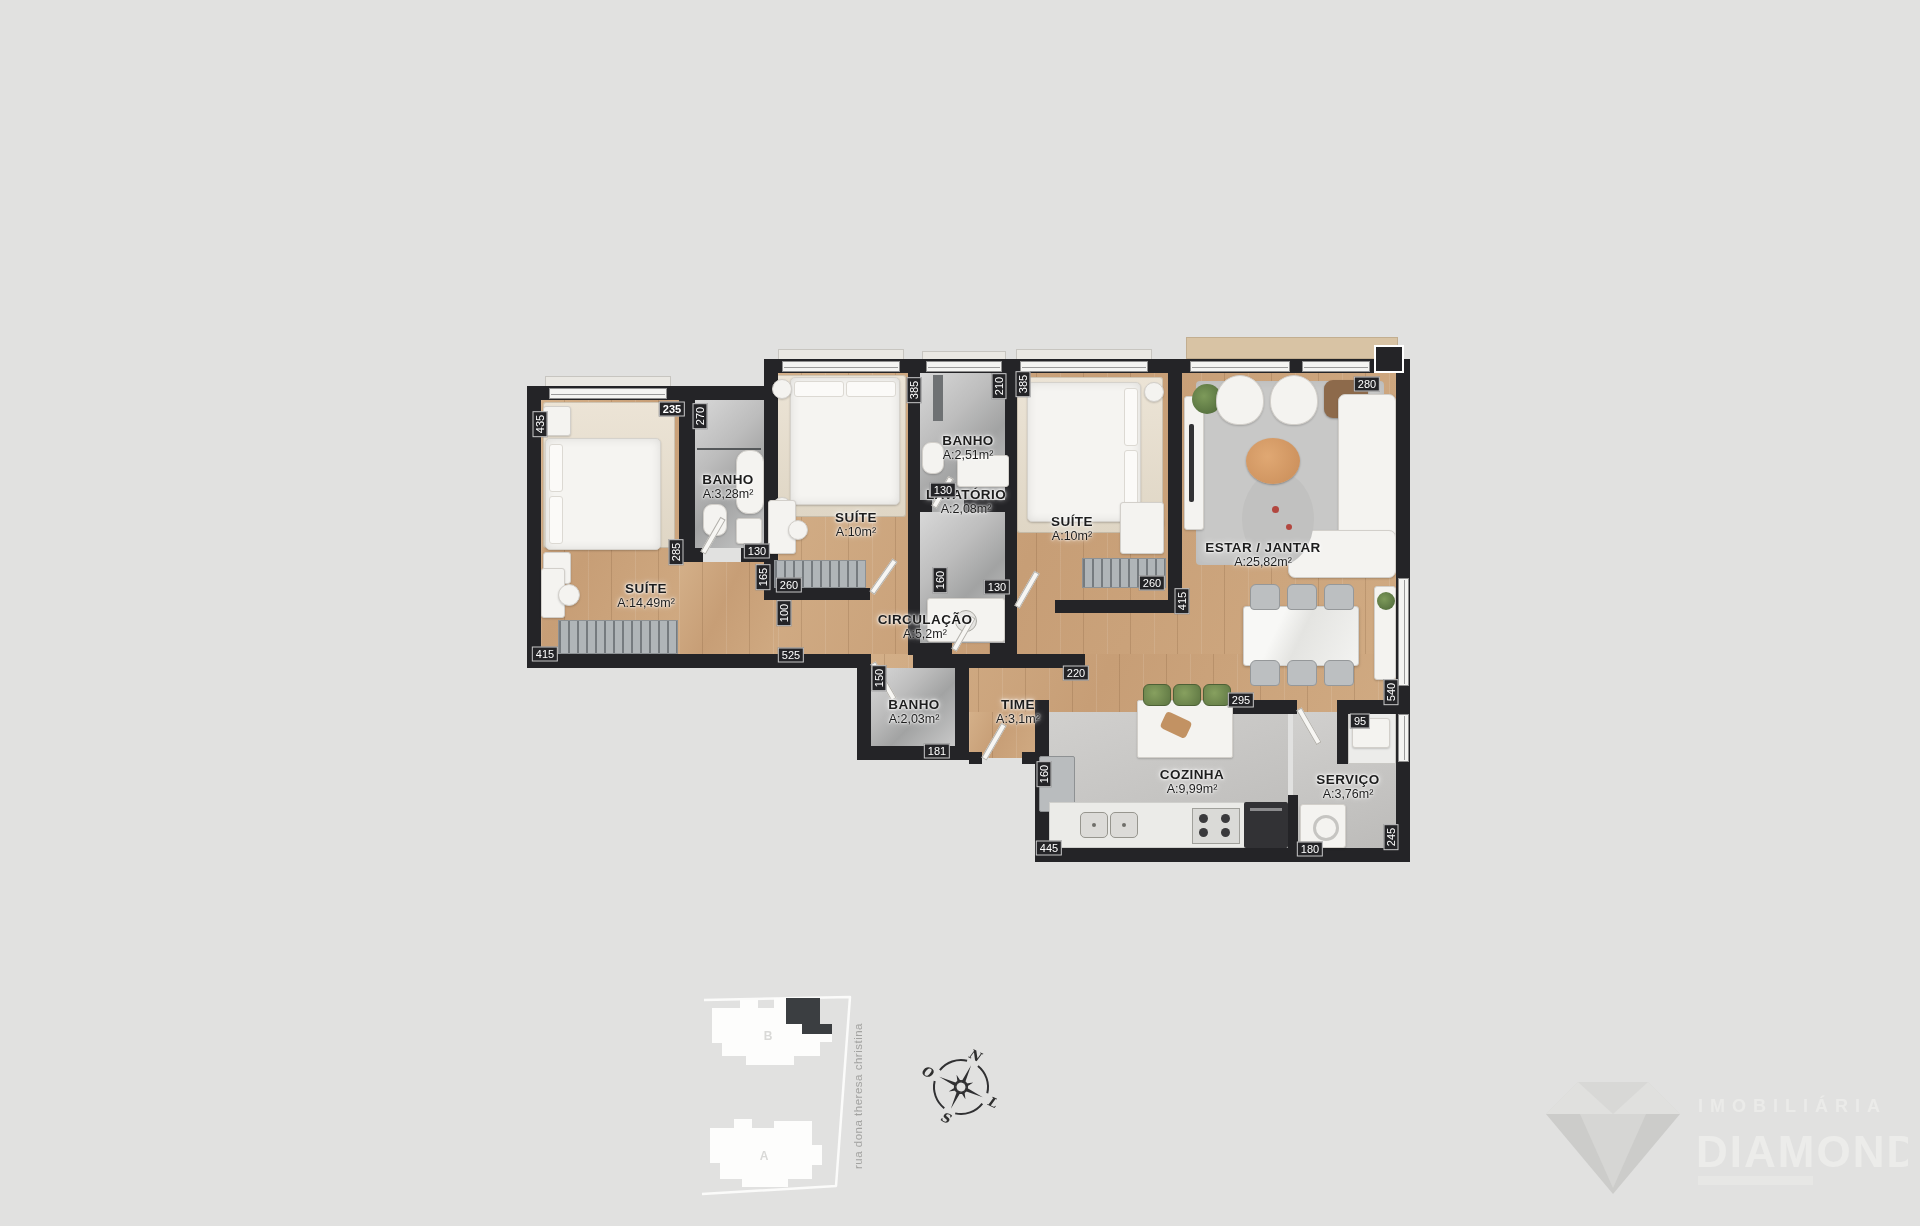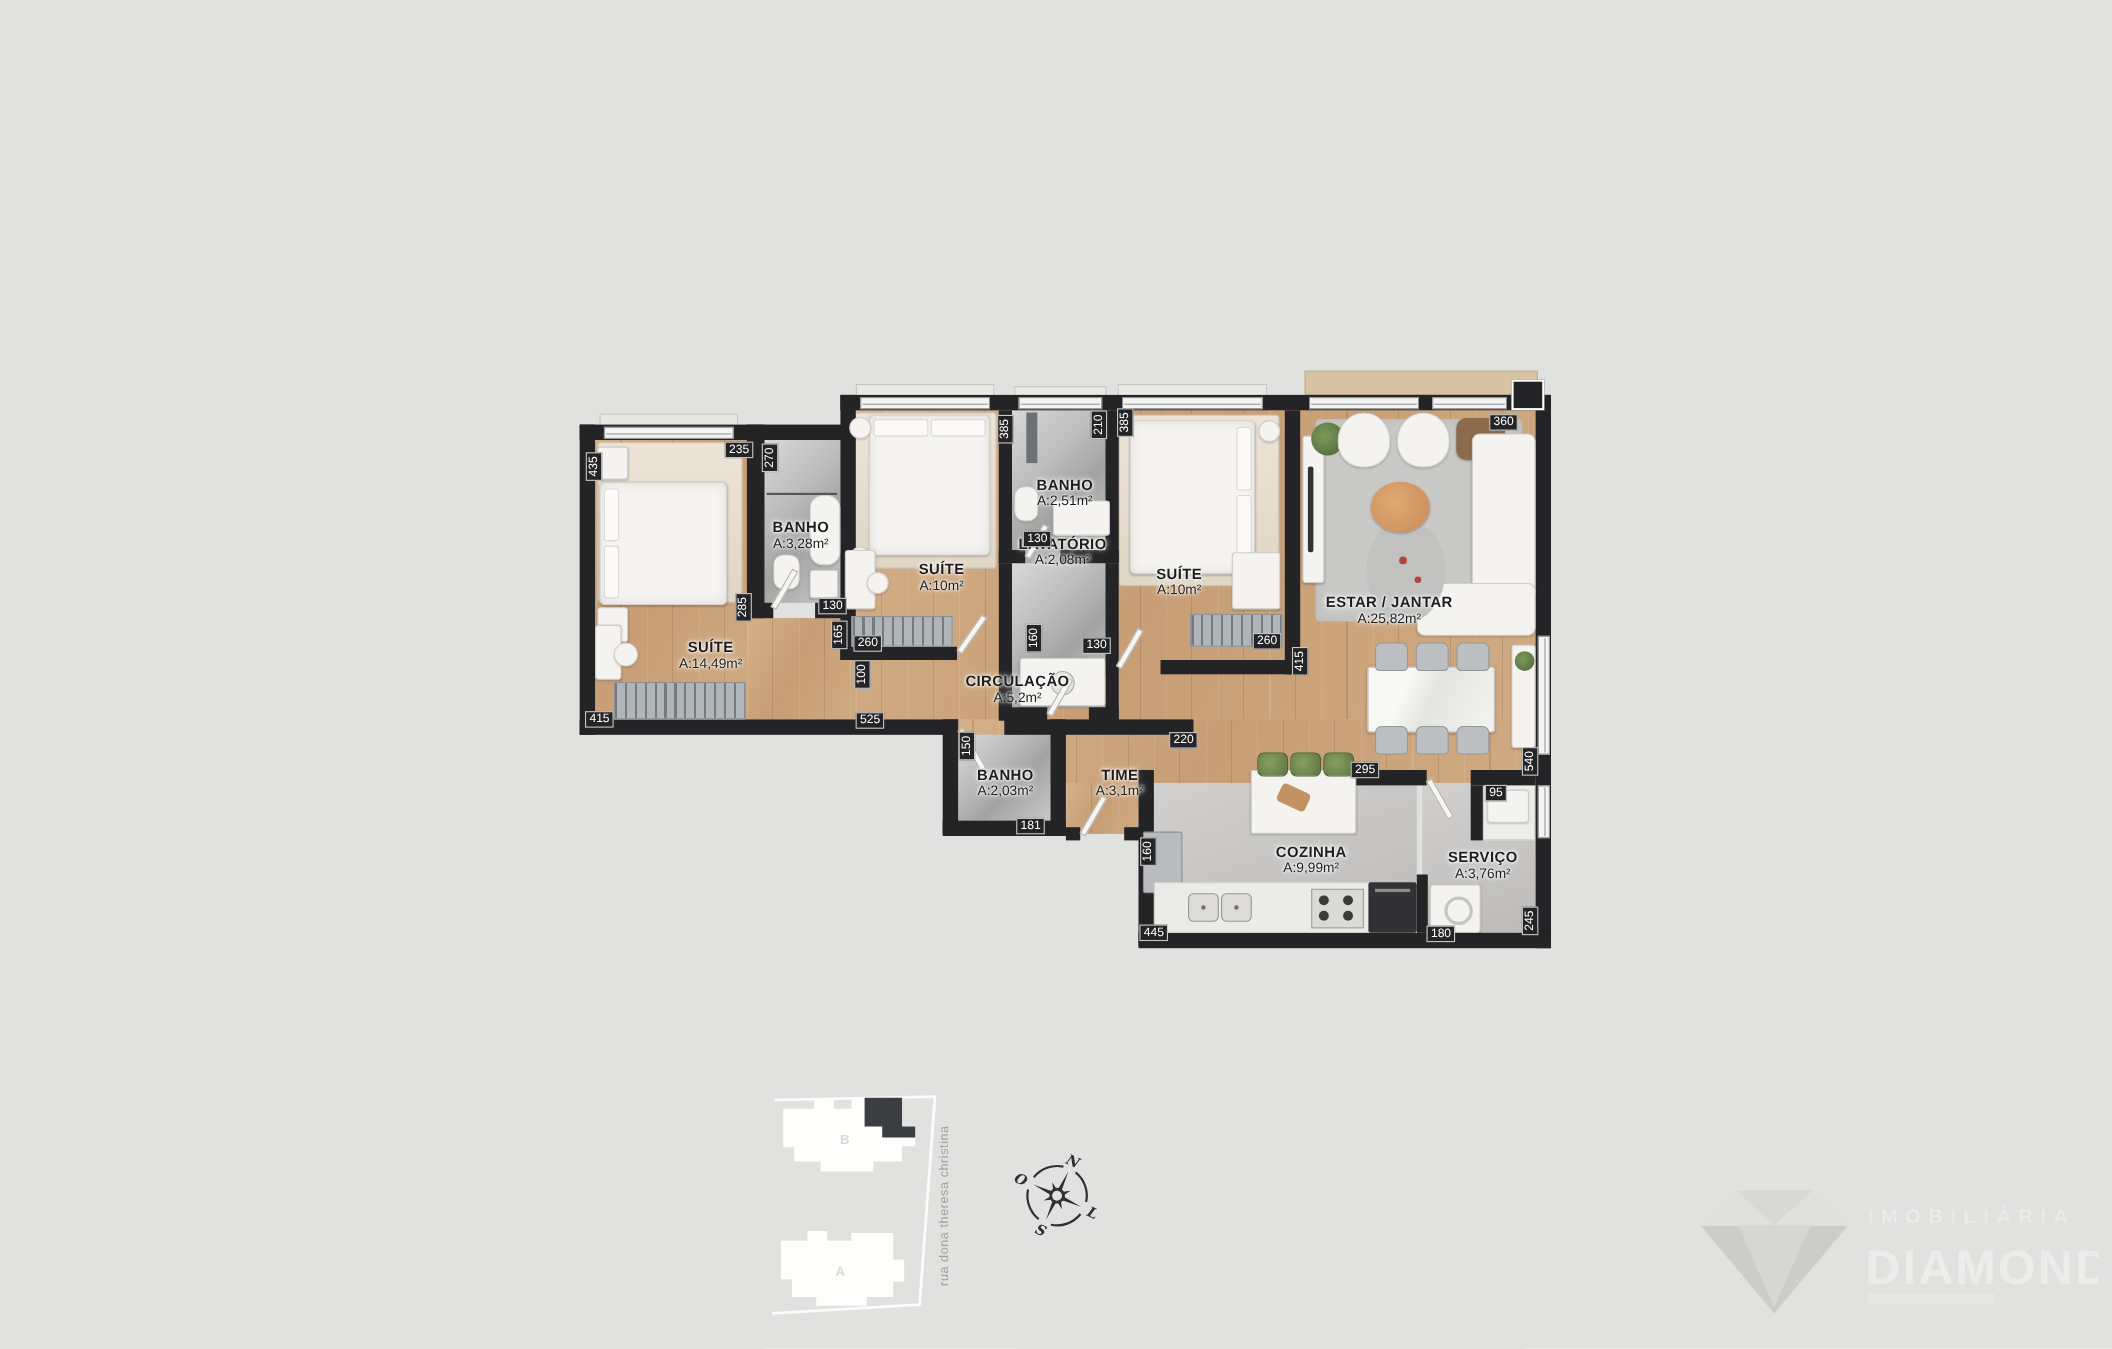--- a/index.html
+++ b/index.html
@@ -268,26 +268,26 @@
       </div>
       <div class="room-label" style="left: 1192px; top: 782px;">
         <div class="rname">COZINHA</div>
         <div class="rarea">A:9,99m²</div>
       </div>
       <div class="room-label" style="left: 1348px; top: 787px;">
         <div class="rname">SERVIÇO</div>
         <div class="rarea">A:3,76m²</div>
       </div>
       <div class="dim rot" style="left: 540px; top: 424px;">435</div>
-      <div class="dim" style="left: 672px; top: 409px;">235</div>
+      <div class="dim" style="left: 672px; top: 409px; font-weight: bold;">235</div>
       <div class="dim rot" style="left: 700px; top: 416px;">270</div>
       <div class="dim rot" style="left: 914px; top: 390px;">385</div>
       <div class="dim rot" style="left: 999px; top: 386px;">210</div>
       <div class="dim rot" style="left: 1023px; top: 384px;">385</div>
-      <div class="dim" style="left: 1367px; top: 384px;">360</div>
+      <div class="dim" style="left: 1367px; top: 384px;">280</div>
       <div class="dim rot" style="left: 676px; top: 552px;">285</div>
       <div class="dim" style="left: 757px; top: 551px;">130</div>
       <div class="dim rot" style="left: 763px; top: 577px;">165</div>
       <div class="dim" style="left: 789px; top: 585px;">260</div>
       <div class="dim rot" style="left: 784px; top: 613px;">100</div>
       <div class="dim" style="left: 943px; top: 490px;">130</div>
       <div class="dim rot" style="left: 940px; top: 580px;">160</div>
       <div class="dim" style="left: 997px; top: 587px;">130</div>
       <div class="dim" style="left: 1152px; top: 583px;">260</div>
       <div class="dim rot" style="left: 1182px; top: 601px;">415</div>

